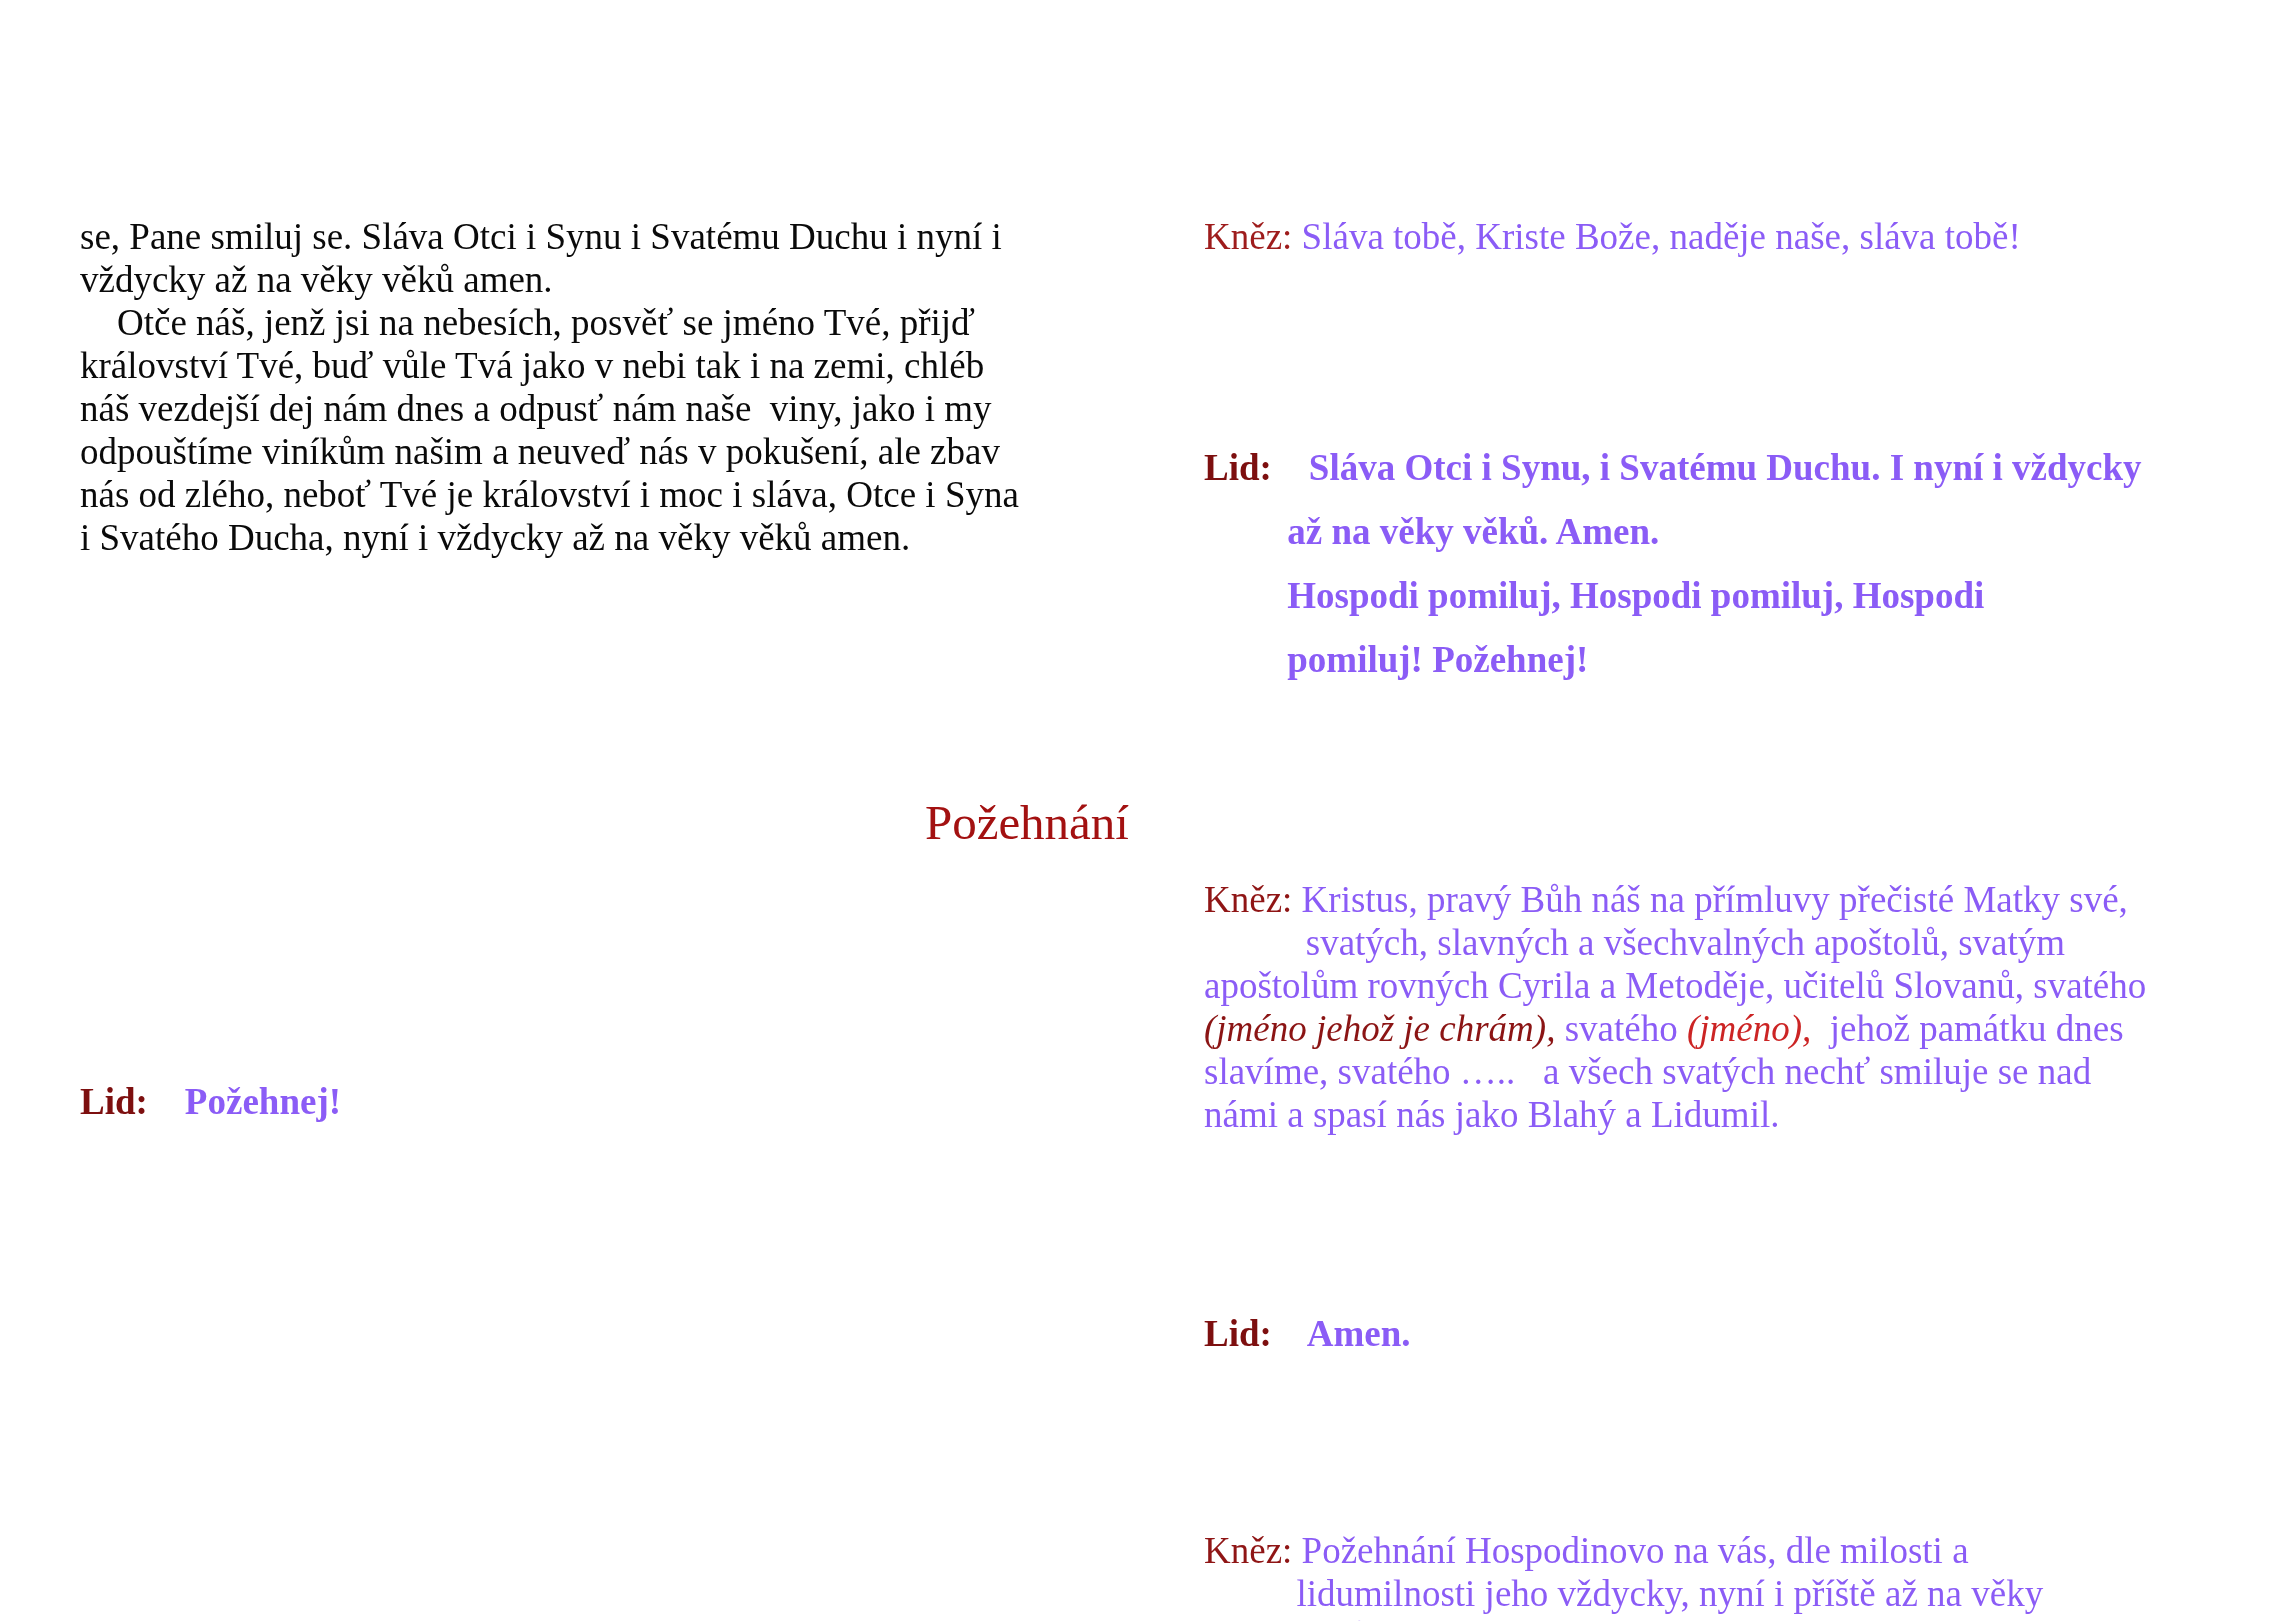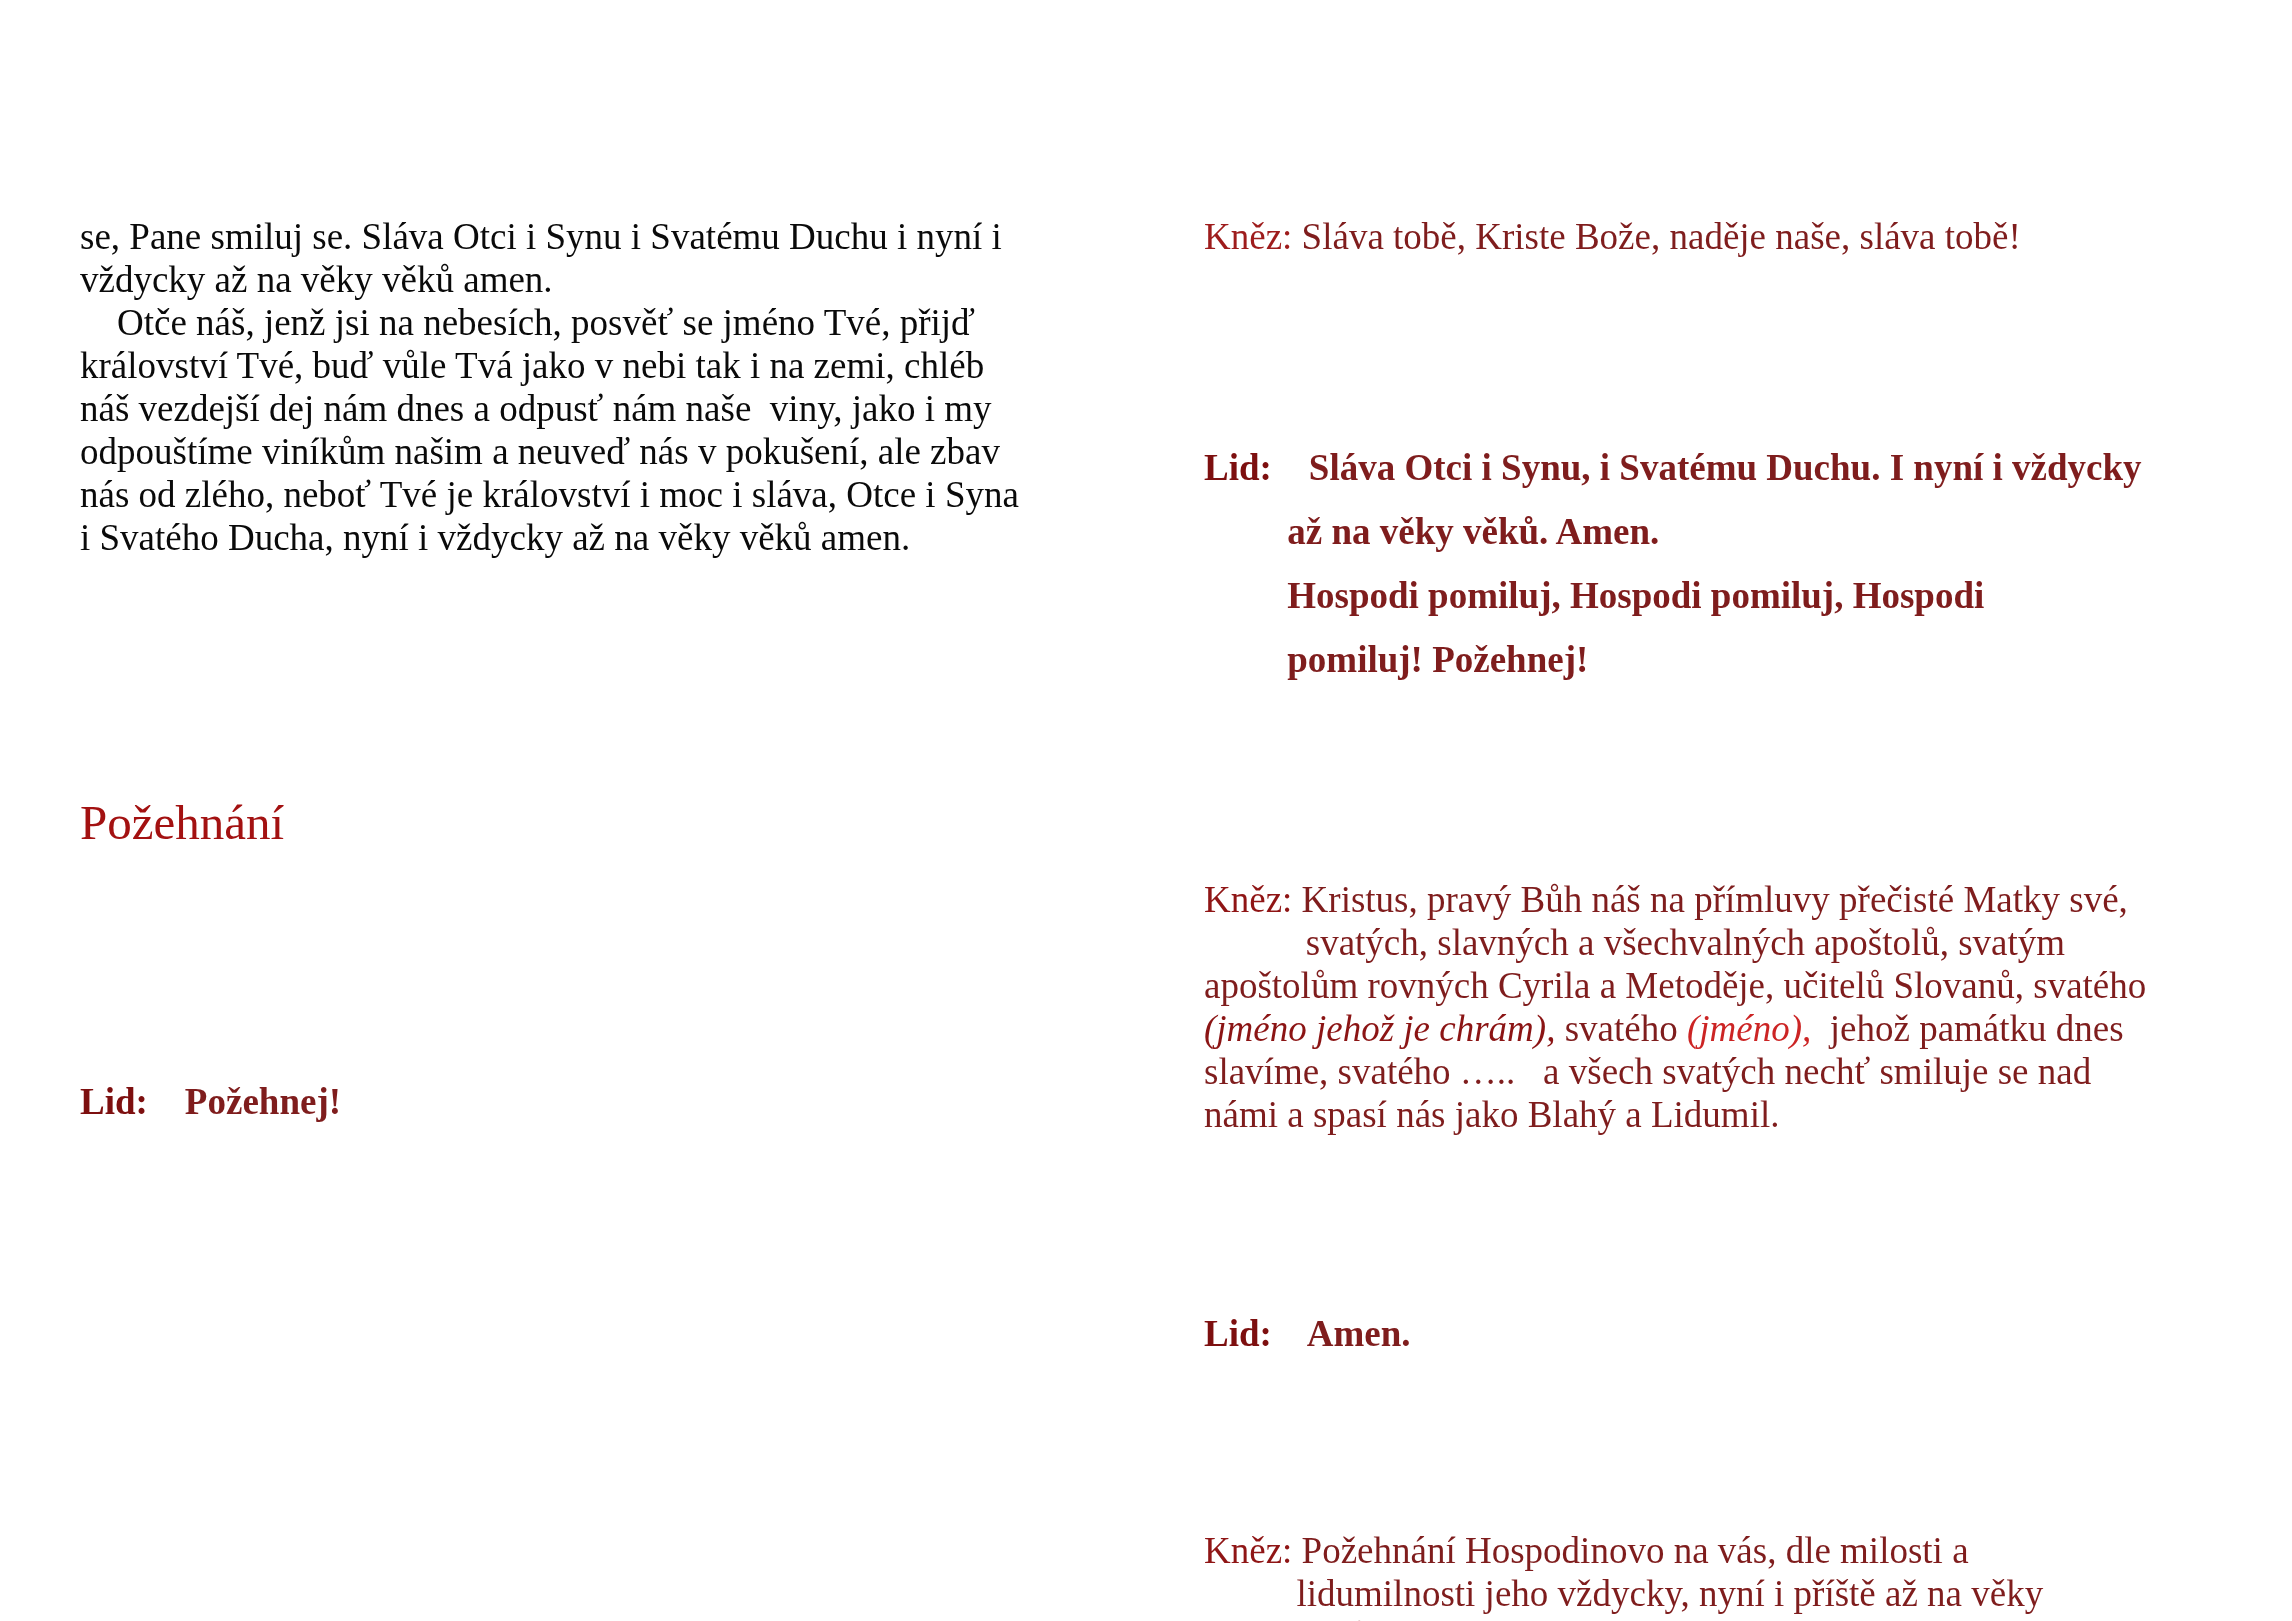--- a/index.html
+++ b/index.html
@@ -14,26 +14,26 @@
   }
   .col-left{left:80px;width:1049px;padding-top:86px;}
   .col-right{left:1204px;width:1049px;padding-top:86px;}
   .para{margin:0;}
   .dlg{margin:0;}
   .lbl{font-weight:bold;}
   .lbl.knez{color:#8f1515;font-weight:normal;}
   .lbl.knez-bright{color:#9e1c1c;font-weight:normal;}
   .lbl.lid{color:#7d0f0f;}
   .lbl.lid-bright{color:#cc2424;}
-  .txt{color:#7f1d1d;}
+  .txt{color:#8b5cf6;}
   .bold .txt{font-weight:bold;}
   .lh45{line-height:64px;}
   .heading{
     font-size:49px;line-height:57px;color:#a31111;font-weight:normal;
-    text-align:left;white-space:normal;margin:63px 0 0 0;
+    text-align:right;white-space:normal;margin:63px 0 0 0;
   }
   .it-maroon{font-style:italic;color:#8b1414;}
   .it-red{font-style:italic;color:#cc2424;}
   .mt96{margin-top:94px}.mt88{margin-top:86px}.mt58{margin-top:57px}
   .mt50{margin-top:49px}.mt48{margin-top:47px}.mt46{margin-top:45px}.mt42{margin-top:57px}
 </style>
 </head>
 <body>
 
 <div class="page">

